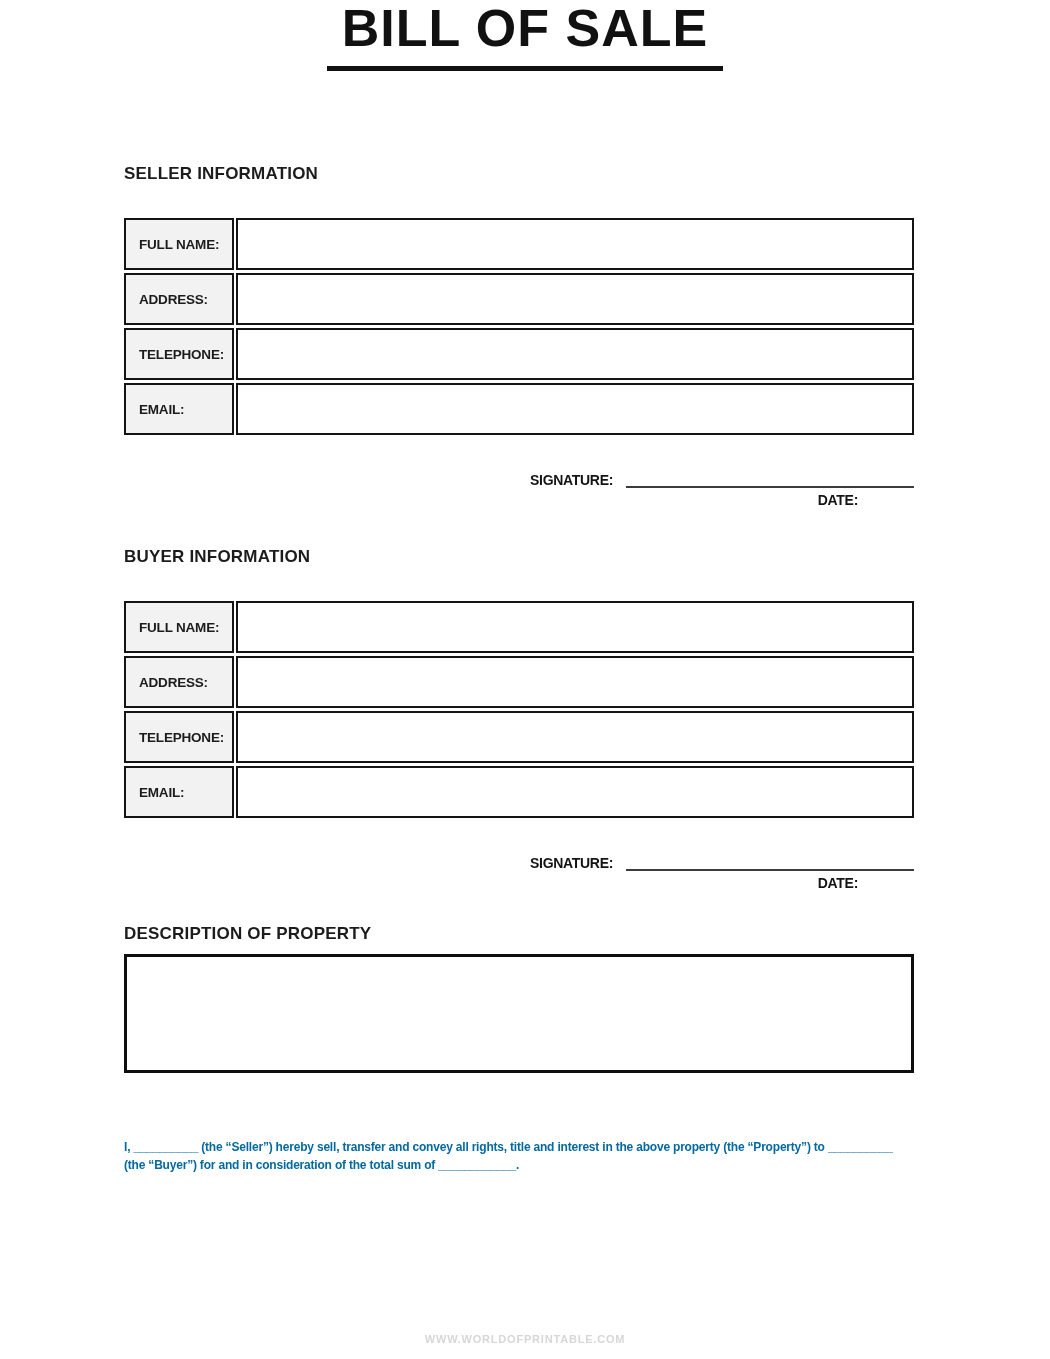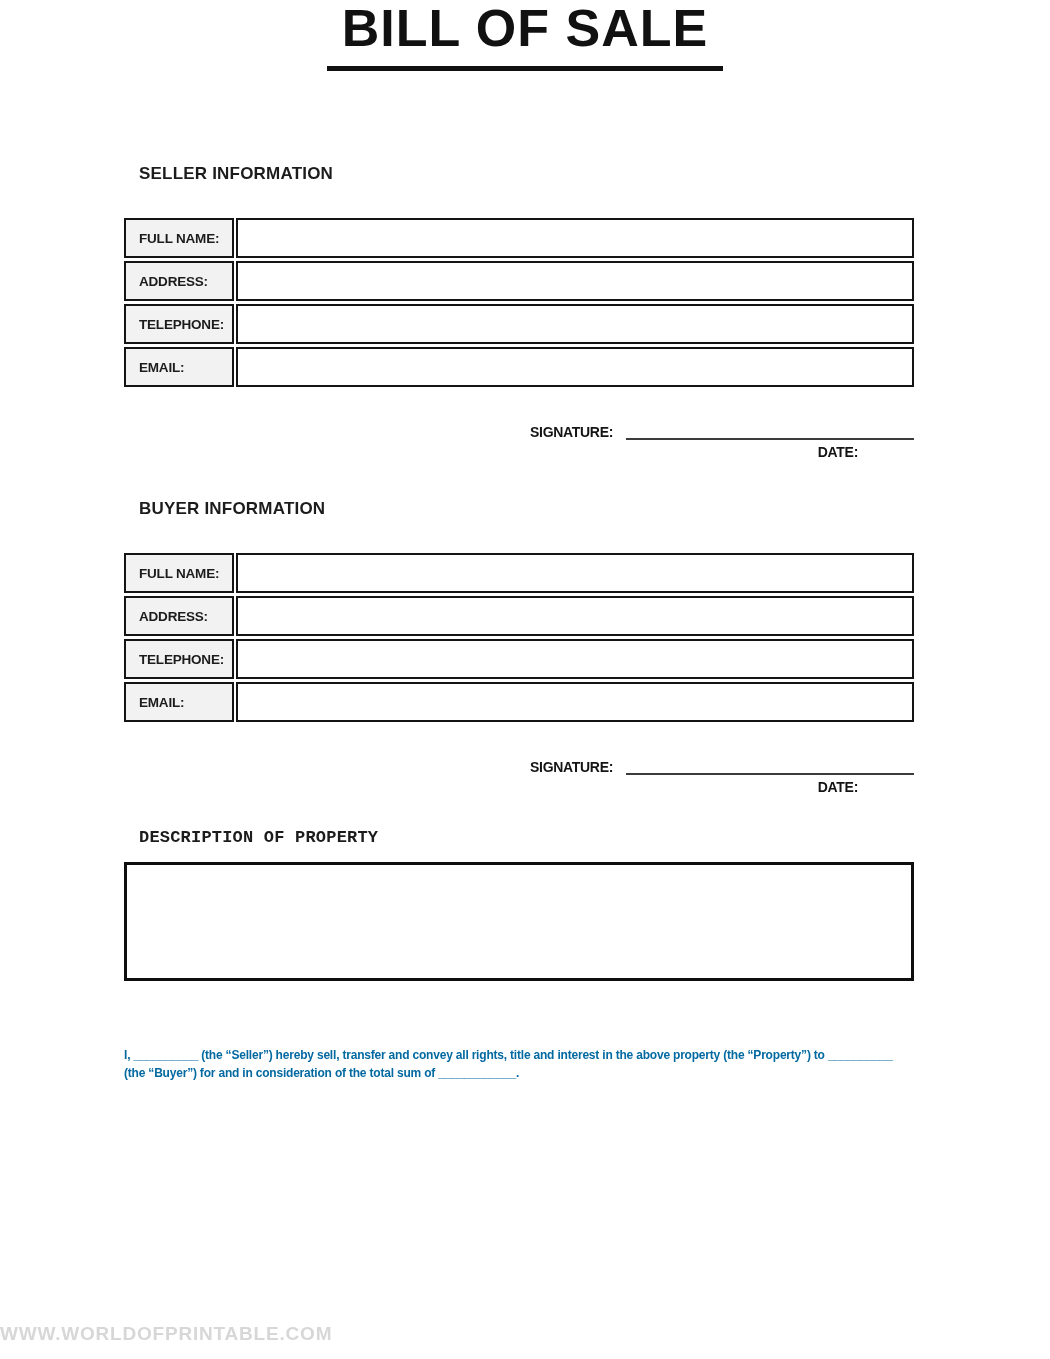--- a/index.html
+++ b/index.html
@@ -39,33 +39,33 @@
     background: #111111;
     margin: 9px auto 0 auto;
   }
 
   
   .section-heading {
     font-size: 17px;
     font-weight: 800;
     letter-spacing: 0.2px;
     color: #1c1c1c;
-    margin: 15px;
+    margin: 0;
   }
   .seller-heading { margin-top: 93px; }
   .buyer-heading  { margin-top: 57px; }
-  .desc-heading   { margin-top: 51px; font-family: Liberation Mono, monospace; }
+  .desc-heading   { margin-top: 51px; }
 
   
   .form-table {
     margin-top: 34px;
   }
   .form-row {
     display: flex;
-    height: 40px;
+    height: 52px;
     margin-bottom: 3px;
   }
   .form-label {
     box-sizing: border-box;
     width: 110px;
     background: #f2f2f2;
     border: 2px solid #141414;
     display: flex;
     align-items: center;
     padding-left: 13px;
@@ -138,22 +138,22 @@
     color: #0369a1;
     width: 100%;
   }
 
   
   .footer-text {
     position: absolute;
     bottom: 14px;
     left: 0;
     width: 100%;
-    text-align: left;
-    font-size: 19px;
+    text-align: center;
+    font-size: 11px;
     font-weight: 700;
     letter-spacing: 0.8px;
     color: #d7d7d7;
   }
 </style>
 </head>
 <body>
 
 <div class="page">
   <div class="title-wrap">

